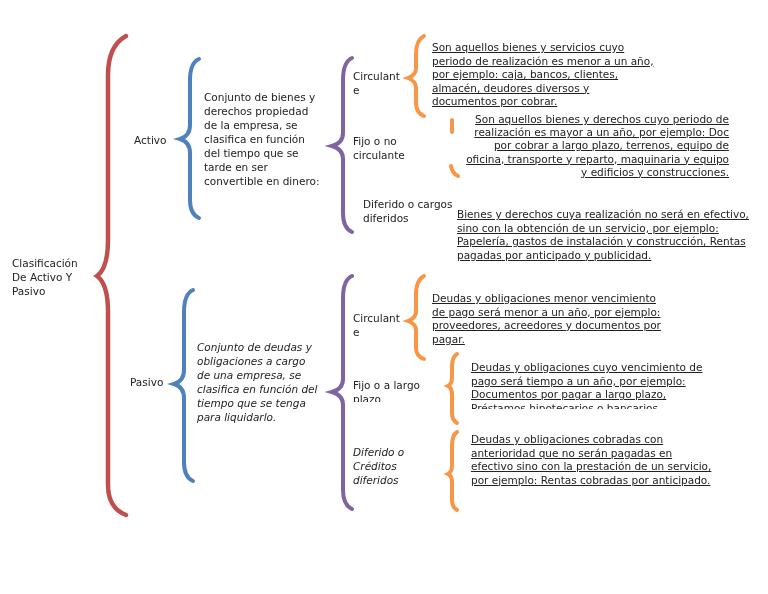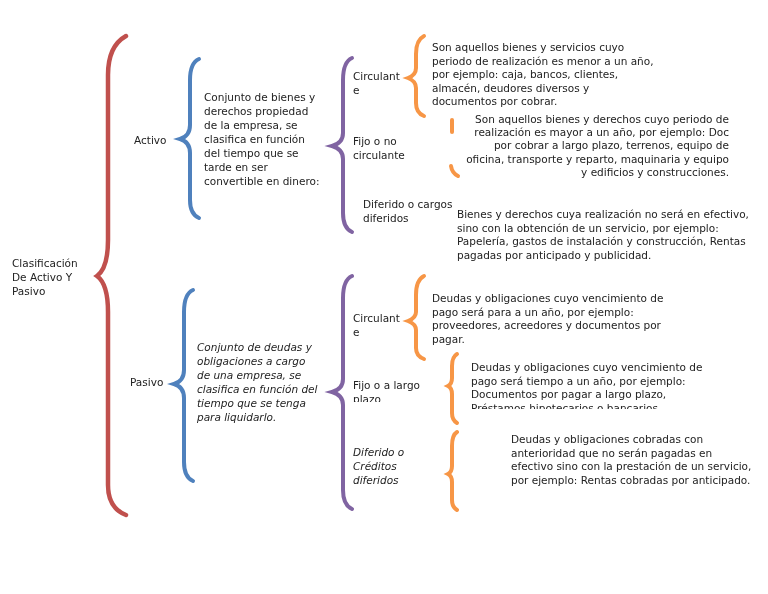--- a/index.html
+++ b/index.html
@@ -28,20 +28,21 @@
       line-height: 14px;
       color: #222;
       white-space: normal;
     }
     .desc {
       position: absolute;
       font-size: 10.5px;
       line-height: 13.6px;
       color: #222;
       overflow: hidden;
+      text-decoration: underline;
     }
   </style>
 </head>
 <body>
 
 <svg id="braces" viewBox="0 0 768 594" xmlns="http://www.w3.org/2000/svg">
 
   <path d="M126 36 Q108 46 108 75 L108 240 Q108 268 97 276 Q108 284 108 312 L108 485 Q108 508 126 515" fill="none" stroke="#c0504d" stroke-width="4.5" stroke-linecap="round"></path>
 
   <path d="M199 59 Q190 63 190 80 L190 125 Q190 136 180 139 Q190 142 190 153 L190 200 Q190 214 199 218" fill="none" stroke="#4f81bd" stroke-width="4" stroke-linecap="round"></path>
@@ -77,15 +78,15 @@
 <div class="desc" style="left:464px; top:113px; width:265px; height:68px; line-height:13.2px;text-align:right;">Son aquellos bienes y derechos cuyo periodo de realización es mayor a un año, por ejemplo: Doc por cobrar a largo plazo, terrenos, equipo de oficina, transporte y reparto, maquinaria y equipo y edificios y construcciones.</div>
 <div class="desc" style="left:457px; top:184px; width:300px; height:58px;margin-top:24px;">Bienes y derechos cuya realización no será en efectivo, sino con la obtención de un servicio, por ejemplo: Papelería, gastos de instalación y construcción, Rentas pagadas por anticipado y publicidad.</div>
 
 <div class="lbl" style="left:130px; top:375px;">Pasivo</div>
 <div class="lbl" style="left:197px; top:340px; width:122px;font-style:italic;">Conjunto de deudas y obligaciones a cargo de una empresa, se clasifica en función del tiempo que se tenga para liquidarlo.</div>
 
 <div class="lbl" style="left:353px; top:311px; width:50px; word-break:break-all;">Circulante</div>
 <div class="lbl" style="left:353px; top:378px; width:80px; height:24px; overflow:hidden;">Fijo o a largo plazo</div>
 <div class="lbl" style="left:353px; top:445px; width:60px;font-style:italic;">Diferido o Créditos diferidos</div>
 
-<div class="desc" style="left:432px; top:292px; width:240px; height:55px;">Deudas y obligaciones cuyo vencimiento de pago será para a un año, por ejemplo: proveedores, acreedores y documentos por pagar.</div>
+<div class="desc" style="left:432px; top:292px; width:240px; height:55px;">Deudas y obligaciones menor vencimiento de pago será menor a un año, por ejemplo: proveedores, acreedores y documentos por pagar.</div>
 <div class="desc" style="left:471px; top:361px; width:245px; height:48px;">Deudas y obligaciones cuyo vencimiento de pago será tiempo a un año, por ejemplo: Documentos por pagar a largo plazo, Préstamos hipotecarios o bancarios.</div>
-<div class="desc" style="left:471px; top:433px; width:245px; height:62px;margin-left:40px;">Deudas y obligaciones cobradas con anterioridad que no serán pagadas en efectivo sino con la prestación de un servicio, por ejemplo: Rentas cobradas por anticipado.</div>
+<div class="desc" style="left:471px; top:433px; width:245px; height:62px;">Deudas y obligaciones cobradas con anterioridad que no serán pagadas en efectivo sino con la prestación de un servicio, por ejemplo: Rentas cobradas por anticipado.</div>
 
 </body></html>

